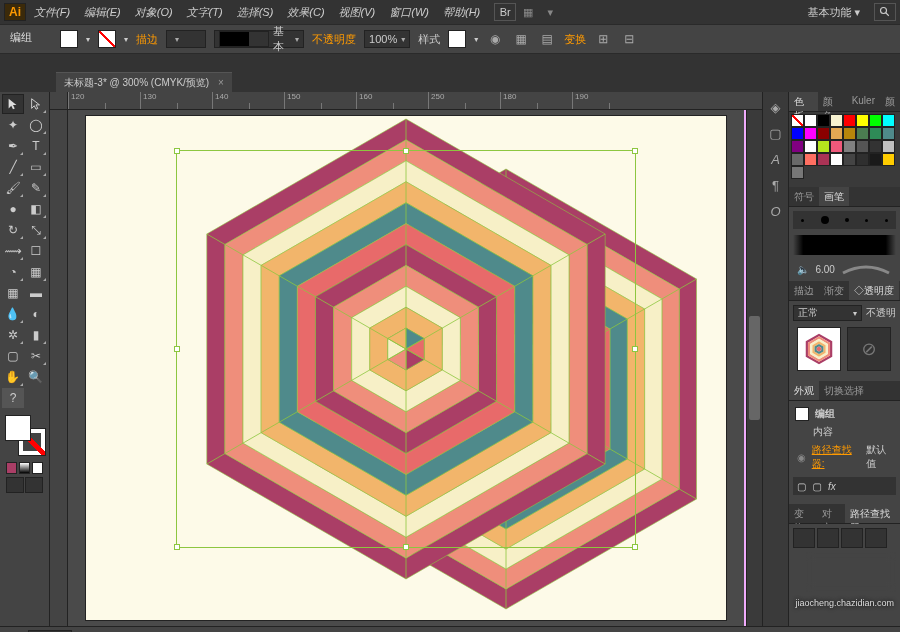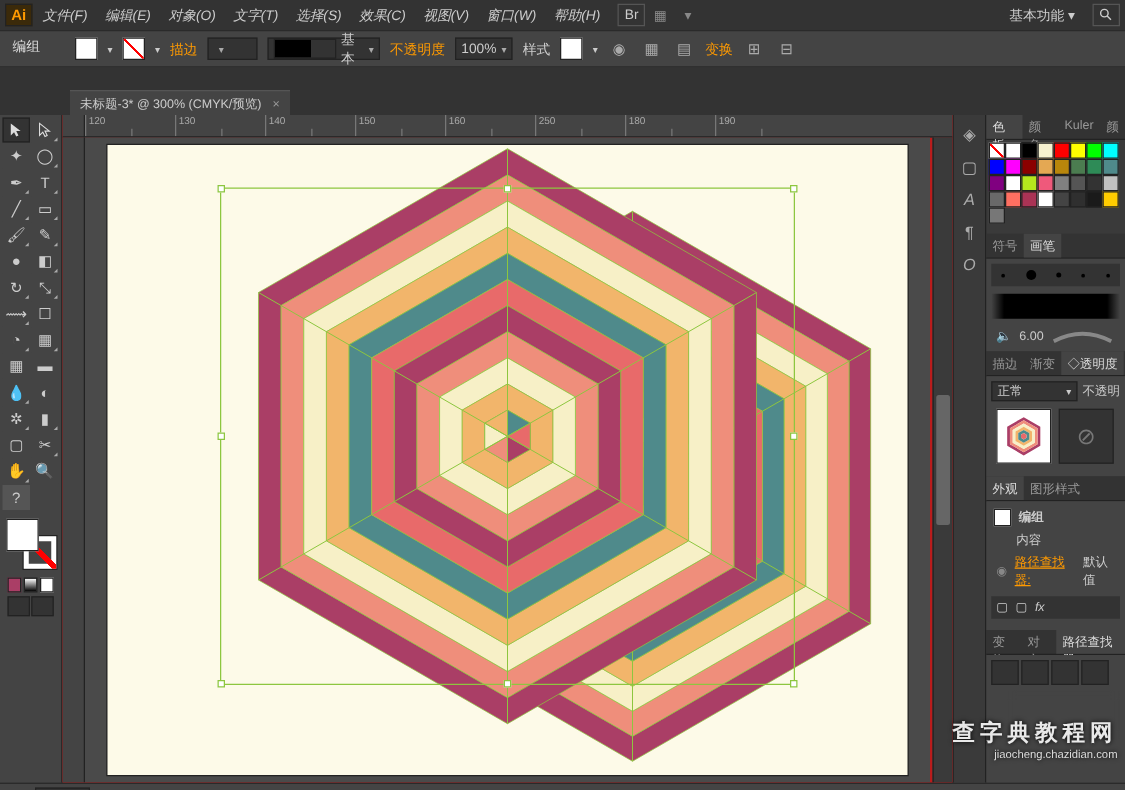--- a/index.html
+++ b/index.html
@@ -45,21 +45,21 @@
 .fill-stroke-box { width: 44px; height: 44px; position: relative; margin: 4px auto; }
 .fs-fill { position: absolute; left: 2px; top: 2px; width: 26px; height: 26px; background: #fff; border: 1px solid #222; }
 .fs-stroke { position: absolute; right: 2px; bottom: 2px; width: 26px; height: 26px; background: #444; border: 4px solid #fff; box-shadow: 0 0 0 1px #222; }
 .fs-stroke::after { content: ''; position: absolute; left: -4px; top: -4px; width: 26px; height: 26px; background: linear-gradient(to top right, transparent 44%, red 44%, red 56%, transparent 56%); }
 .mini-swatches { display: flex; gap: 2px; padding: 0 4px; }
 .mini-sw { width: 12px; height: 12px; border: 1px solid #222; }
 .screen-row { display: flex; gap: 1px; padding: 2px 4px; }
 .screen-btn { width: 20px; height: 16px; background: #333; border: 1px solid #222; }
 
 
-.canvas-wrap { flex: 1; position: relative; background: #b91c1c; overflow: hidden; text-decoration: underline; }
+.canvas-wrap { flex: 1; position: relative; background: #f0abfc; overflow: hidden; text-decoration: underline; }
 .ruler-h { position: absolute; top: 0; left: 18px; right: 0; height: 18px; background: #444; border-bottom: 1px solid #222; display: flex; overflow: hidden; }
 .ruler-h .tick { flex: 0 0 72px; height: 100%; border-left: 1px solid #777; font-size: 8px; color: #aaa; padding-left: 2px; position: relative; }
 .ruler-h .tick::after { content:''; position:absolute; left:36px; bottom:0; width:1px; height:6px; background:#777; }
 .ruler-v { position: absolute; top: 18px; left: 0; bottom: 0; width: 18px; background: #444; border-right: 1px solid #222; }
 .ruler-corner { position: absolute; top: 0; left: 0; width: 18px; height: 18px; background: #444; border-right: 1px solid #222; border-bottom: 1px solid #222; }
 .canvas { position: absolute; top: 18px; left: 18px; right: 18px; bottom: 0; background: #4a4a4a; display: flex; align-items: center; justify-content: center; }
 .artboard { width: 640px; height: 504px; background: #fdfae8; position: relative; box-shadow: 0 0 0 1px #222; }
 .scroll-v { position: absolute; top: 18px; right: 0; bottom: 0; width: 16px; background: #3a3a3a; border-left: 1px solid #222; }
 .scroll-v .thumb { position: absolute; left: 2px; right: 2px; top: 40%; height: 20%; background: #666; border-radius: 2px; }
 .selection { position: absolute; border: 1px solid #8dc63f; }
@@ -440,21 +440,21 @@
                 <path d="M24.90747728811182,22.833333333333332 L20,25.666666666666668 L15.092522711888183,22.833333333333336 L15.09252271188818,17.166666666666668 L20,14.333333333333332 L24.90747728811182,17.166666666666668 Z M22.45373864405591,21.416666666666668 L20,22.833333333333332 L17.54626135594409,21.416666666666668 L17.54626135594409,18.583333333333336 L20,17.166666666666668 L22.45373864405591,18.583333333333336 Z" fill="#4f8a8b" fill-rule="evenodd"></path>
                 <path d="M22.45373864405591,21.416666666666668 L20,22.833333333333332 L17.54626135594409,21.416666666666668 L17.54626135594409,18.583333333333336 L20,17.166666666666668 L22.45373864405591,18.583333333333336 Z M20,20 L20,20 L20,20 L20,20 L20,20 L20,20 Z" fill="#e86a6a" fill-rule="evenodd"></path>
               </svg>
           </div>
           <div class="no-mask">⊘</div>
         </div>
       </div>
 
       <div class="panel-tabs">
         <div class="panel-tab active">外观</div>
-        <div class="panel-tab">图形样式</div>
+        <div class="panel-tab">切换选择</div>
       </div>
       <div class="appear-panel">
         <div class="appear-row">
             <div class="appear-sw"></div>
             <b>编组</b>
           </div>
         <div class="appear-row" style="padding-left:20px">
             <span>内容</span>
           </div>
         <div class="appear-row" style="padding-left:4px">
@@ -490,15 +490,14 @@
   <span>◄</span>
   <div class="zoom-dd">
       <span>500%</span>
       <span style="font-size:8px">▾</span>
     </div>
   <span>►</span>
 </div>
 
 <div class="wm-blur"></div>
 <div class="watermark">
-  <div class="wm-line1">查字典教程网</div>
   <div class="wm-line2">jiaocheng.chazidian.com</div>
 </div>
 
 </body></html>

